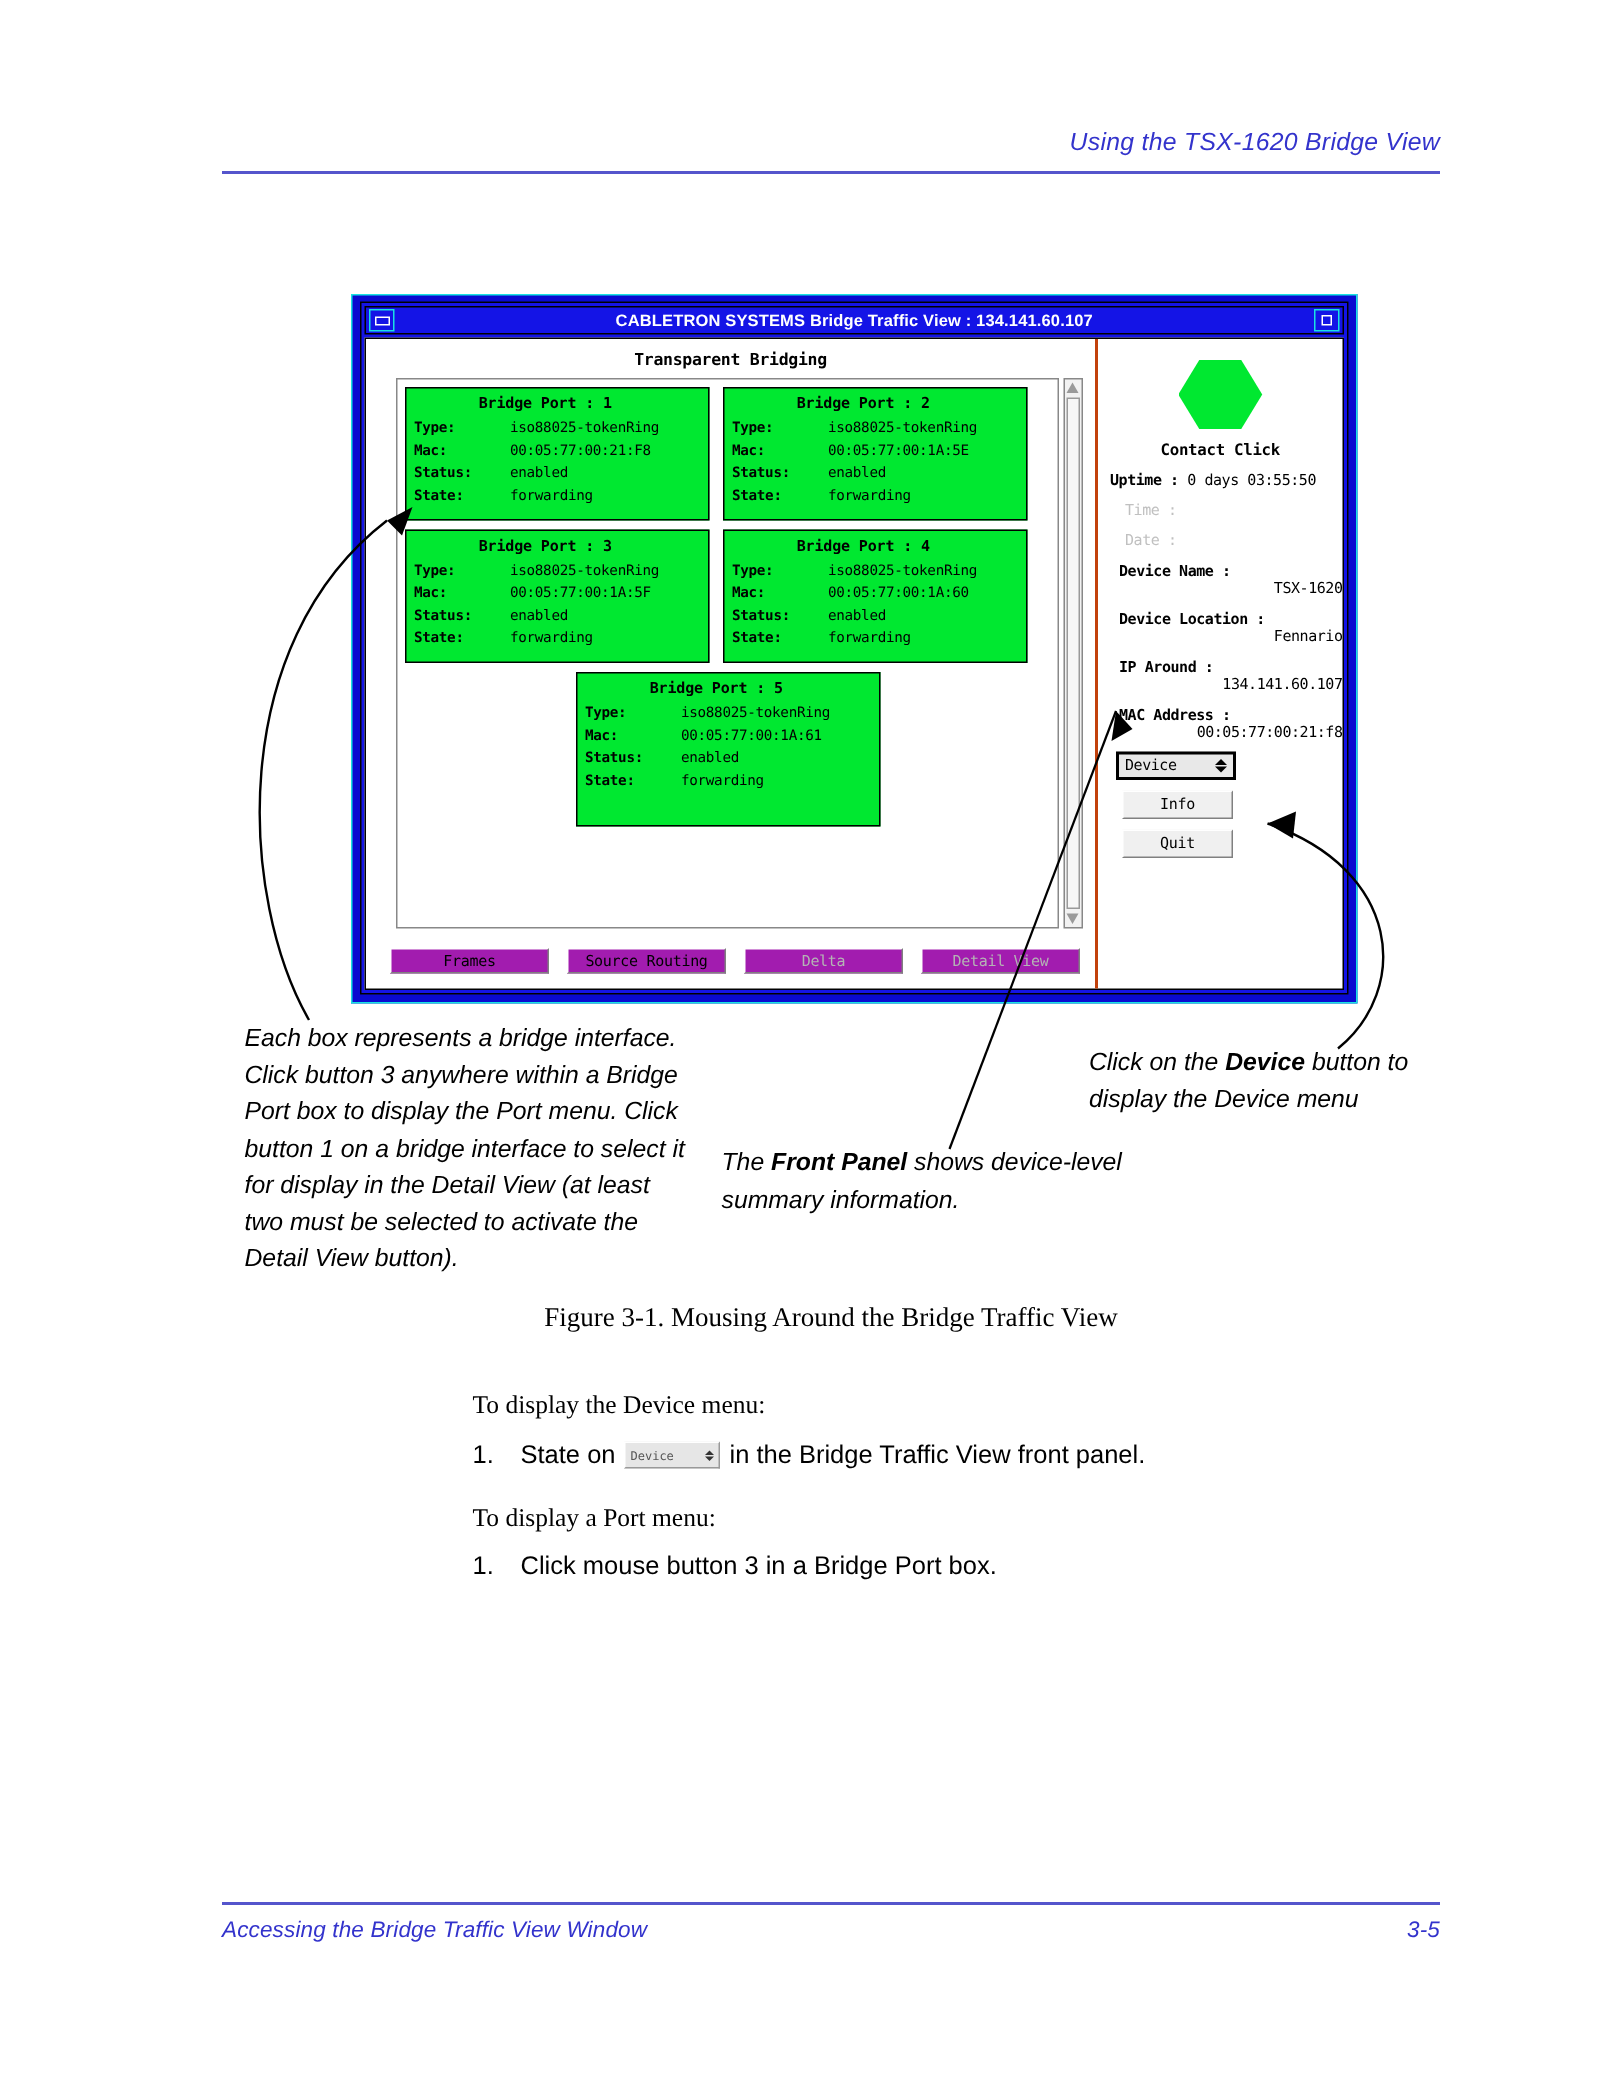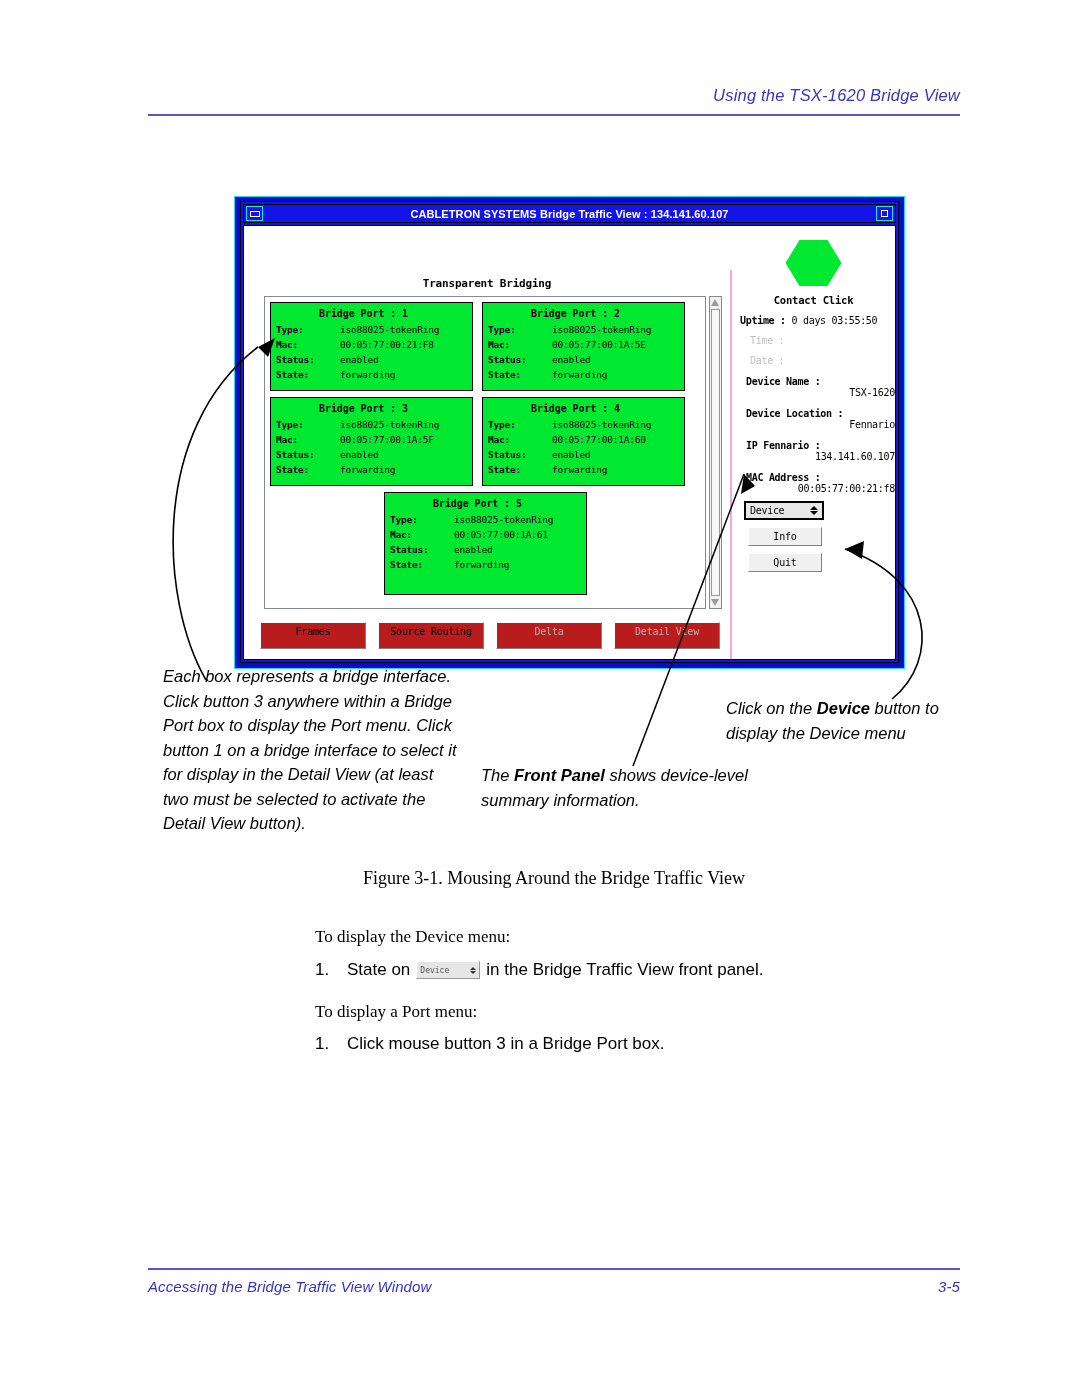--- a/index.html
+++ b/index.html
@@ -149,25 +149,24 @@
     flex-direction: column;
   }
   .client-body {
     flex: 1 1 auto;
     display: flex;
     min-height: 0;
   }
   .left-pane {
     flex: 1 1 auto;
     position: relative;
-    border-right: 2px solid #f9a8d4;
+    border-right: 2px solid #c2410c;
     min-width: 0;
     display: flex;
     flex-direction: column;
-    margin-top: 44px;
   }
   .right-pane {
     flex: 0 0 163px;
     position: relative;
   }
 
   .pane-title {
     text-align: center;
     font-family: "DejaVu Sans Mono", monospace;
     font-weight: bold;
@@ -273,26 +272,26 @@
   .btn-row {
     display: flex;
     gap: 12px;
     padding: 13px 0 10px 16px;
     flex: 0 0 auto;
   }
   .mbtn {
     font-family: "DejaVu Sans Mono", monospace;
     font-size: 10px;
     color: #000000;
-    background: #b91c1c;
+    background: #a21caf;
     border-top: 1px solid #ffffff;
     border-left: 1px solid #ffffff;
     border-right: 1px solid #808080;
     border-bottom: 1px solid #808080;
-    padding: 3px 0 11px 0;
+    padding: 3px 0 1px 0;
     text-align: center;
     letter-spacing: -0.2px;
     white-space: nowrap;
   }
   .mbtn.w1 { width: 104px; }
   .mbtn.w2 { width: 104px; }
   .mbtn.disabled { color: #b4b4b4; }
 
   
   .hexagon {
@@ -390,21 +389,21 @@
   .anno {
     position: absolute;
     font-family: "Liberation Sans", sans-serif;
     font-style: italic;
     font-size: 16.5px;
     line-height: 24.5px;
     color: #000000;
   }
   .anno b { font-weight: bold; }
 
-  #anno-left   { left: 163px; top: 664px; width: 300px; }
+  #anno-left   { left: 163px; top: 680px; width: 300px; }
   #anno-front  { left: 481px; top: 763px; width: 300px; }
   #anno-device { left: 726px; top: 696px; width: 260px; }
 
   
   #fig-caption {
     position: absolute;
     left: 148px;
     top: 868px;
     width: 812px;
     text-align: center;
@@ -643,21 +642,21 @@
 
           <div class="rp-group">
             <div class="rp-label">Device Name :</div>
             <div class="rp-value">TSX-1620</div>
           </div>
           <div class="rp-group">
             <div class="rp-label">Device Location :</div>
             <div class="rp-value">Fennario</div>
           </div>
           <div class="rp-group">
-            <div class="rp-label">IP Fennario :</div>
+            <div class="rp-label">IP Around :</div>
             <div class="rp-value">134.141.60.107</div>
           </div>
           <div class="rp-group">
             <div class="rp-label">MAC Address :</div>
             <div class="rp-value">00:05:77:00:21:f8</div>
           </div>
 
           <div class="option-btn">
             <span class="ob-label">Device</span>
             <span class="ob-arrows">

